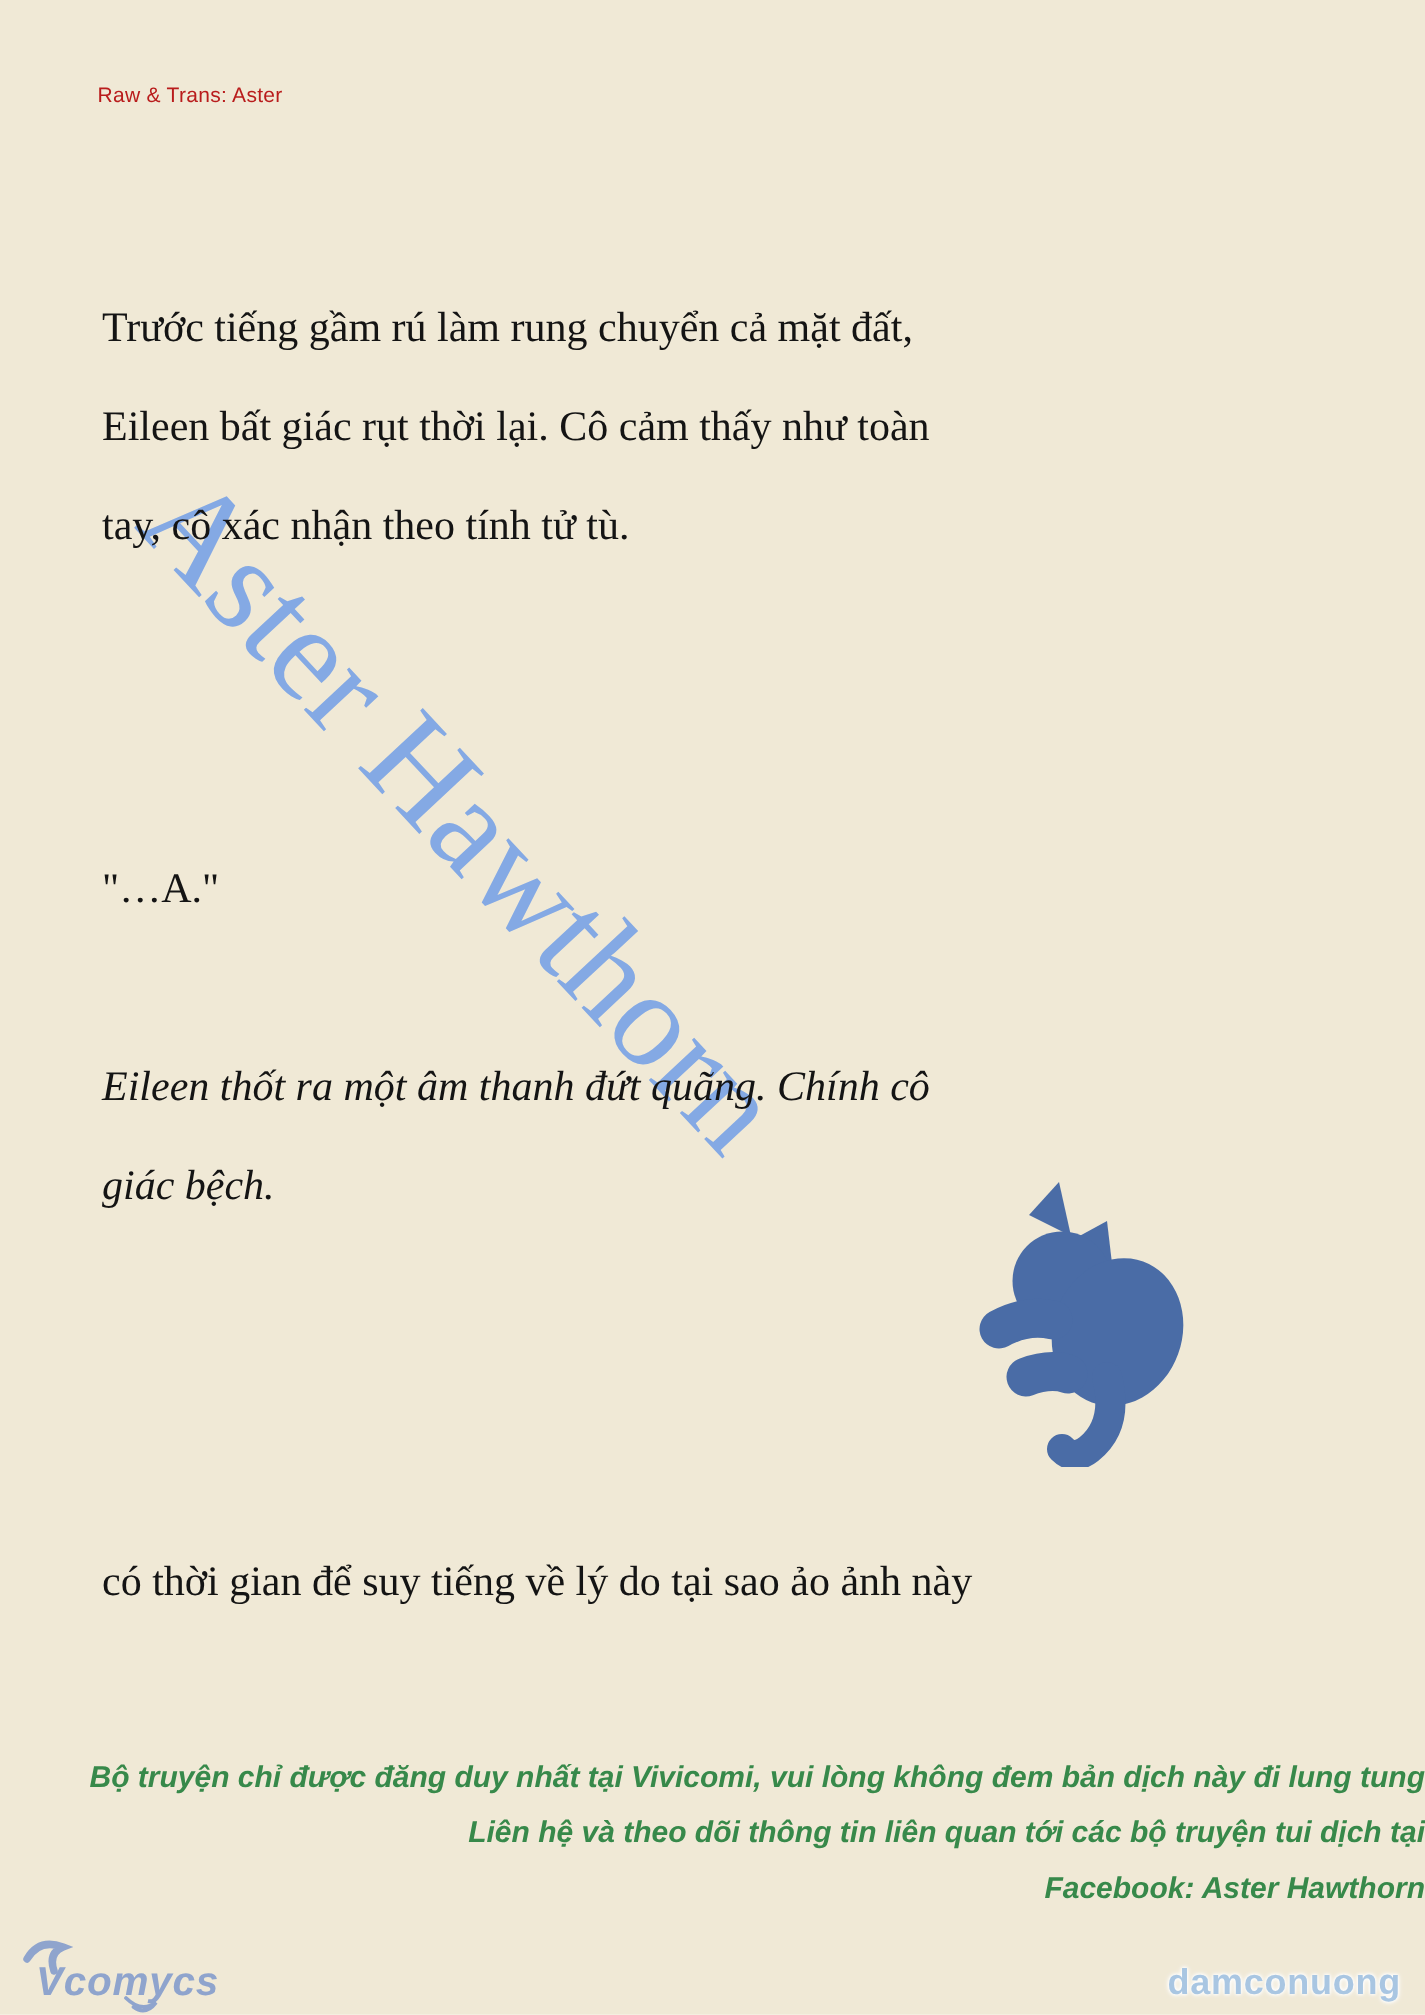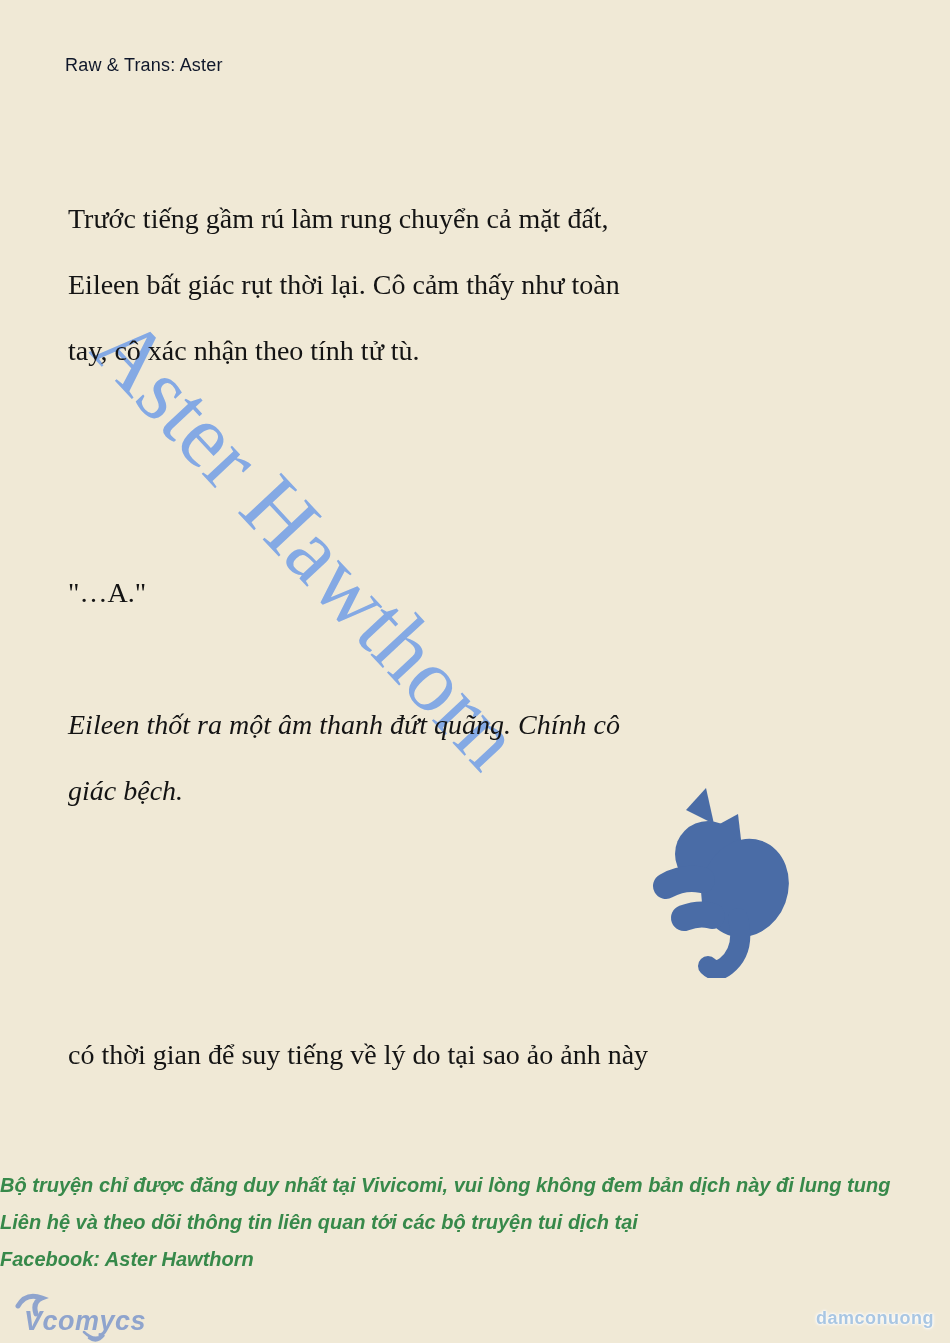--- a/index.html
+++ b/index.html
@@ -6,21 +6,21 @@
   .page{
     position:relative;
     width:950px;height:1343px;
     background:#f0e9d6;
     overflow:hidden;
     font-family:"Liberation Serif", serif;
   }
   .credit{
     position:absolute;left:65px;top:55px;
     font-family:"Liberation Sans", sans-serif;
-    font-size:18px;color:#0f172a;letter-spacing:.2px;
+    font-size:14px;color:#b91c1c;letter-spacing:.2px;
   }
   .watermark{
     position:absolute;left:148px;top:296px;
     font-family:"Liberation Serif", serif;
     font-size:90px;color:#7ba4e6;
     white-space:nowrap;
     transform:rotate(47deg);
     transform-origin:0 0;
     z-index:1;opacity:.92;
   }
@@ -29,30 +29,30 @@
     position:absolute;left:68px;right:55px;
     font-size:28px;line-height:66px;color:#141414;
     z-index:2;
   }
   .p1{top:186px;}
   .p2{top:560px;}
   .p3{top:692px;font-style:italic;}
   .p4{top:1022px;}
   .footer{
     position:absolute;left:0;right:0;top:1167px;
-    text-align:left;z-index:2;
+    text-align:right;z-index:2;
     font-family:"Liberation Sans", sans-serif;
     font-style:italic;font-weight:bold;
     font-size:20px;line-height:37px;color:#37894a;
   }
   .logo{position:absolute;left:14px;top:1290px;width:150px;height:52px;z-index:2;}
   .sitetag{
     position:absolute;right:16px;top:1308px;
     font-family:"Liberation Sans", sans-serif;
-    font-weight:bold;font-size:18px;letter-spacing:.5px;
+    font-weight:bold;font-size:24px;letter-spacing:.5px;
     color:#a9c6e2;
     text-shadow:0 0 2px #ffffff,0 0 3px #ffffff,0 0 4px #ffffff;
     z-index:2;
   }
 </style>
 </head>
 <body>
 
 <div class="page">
 

